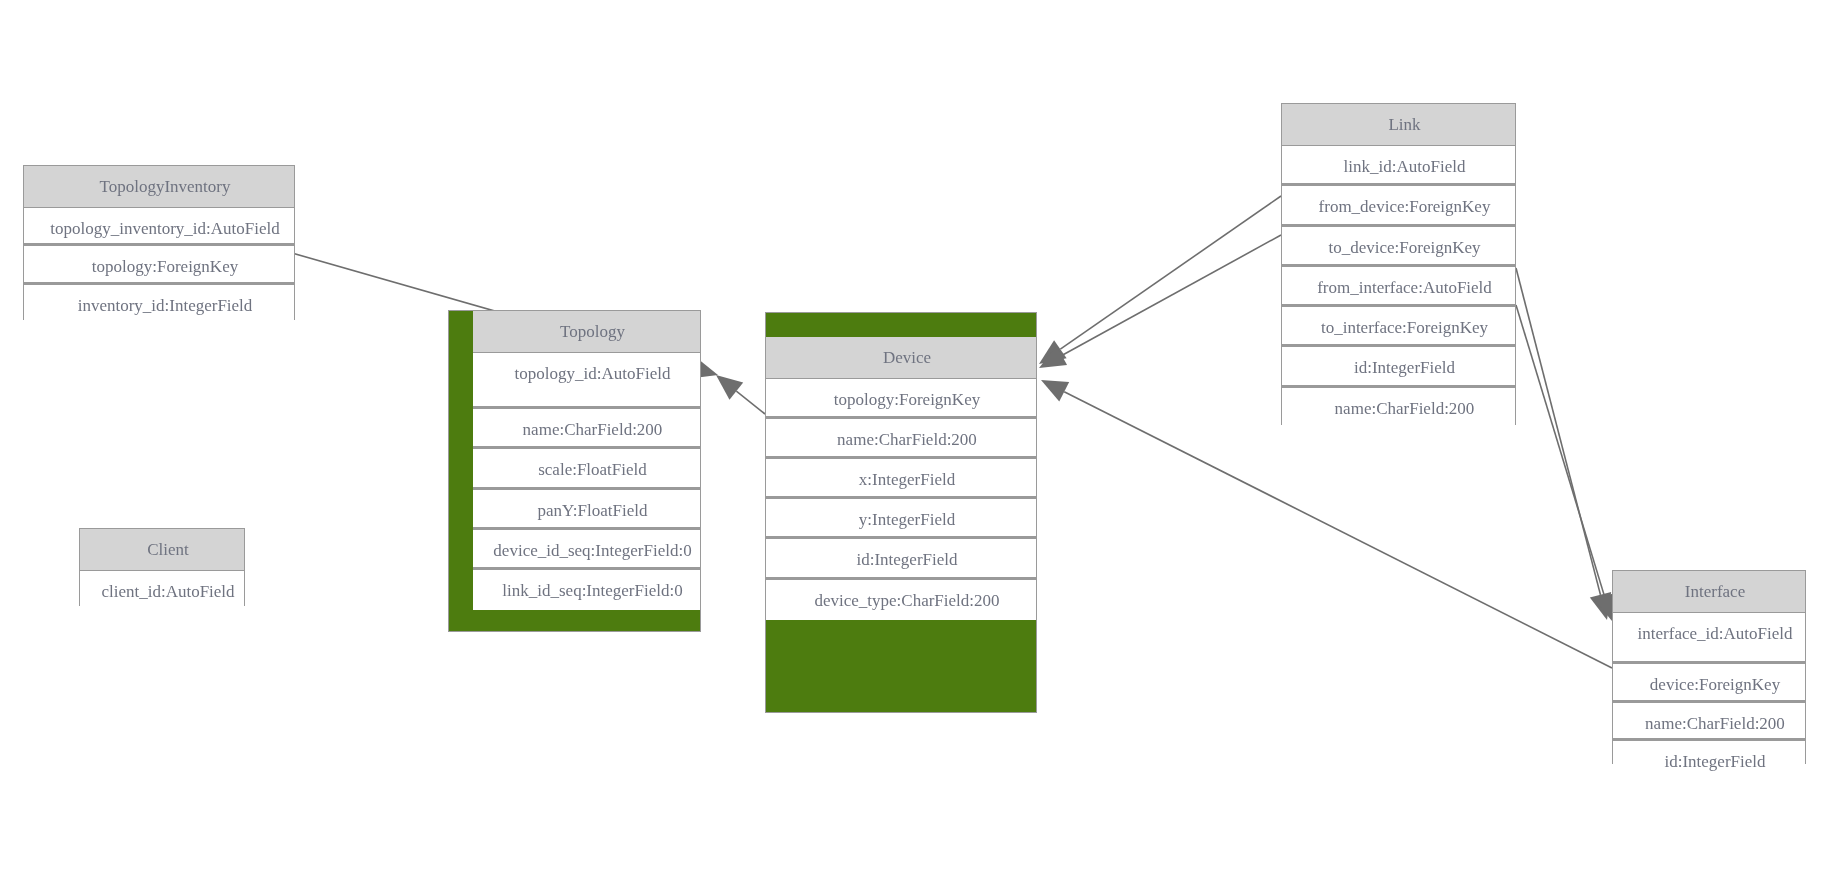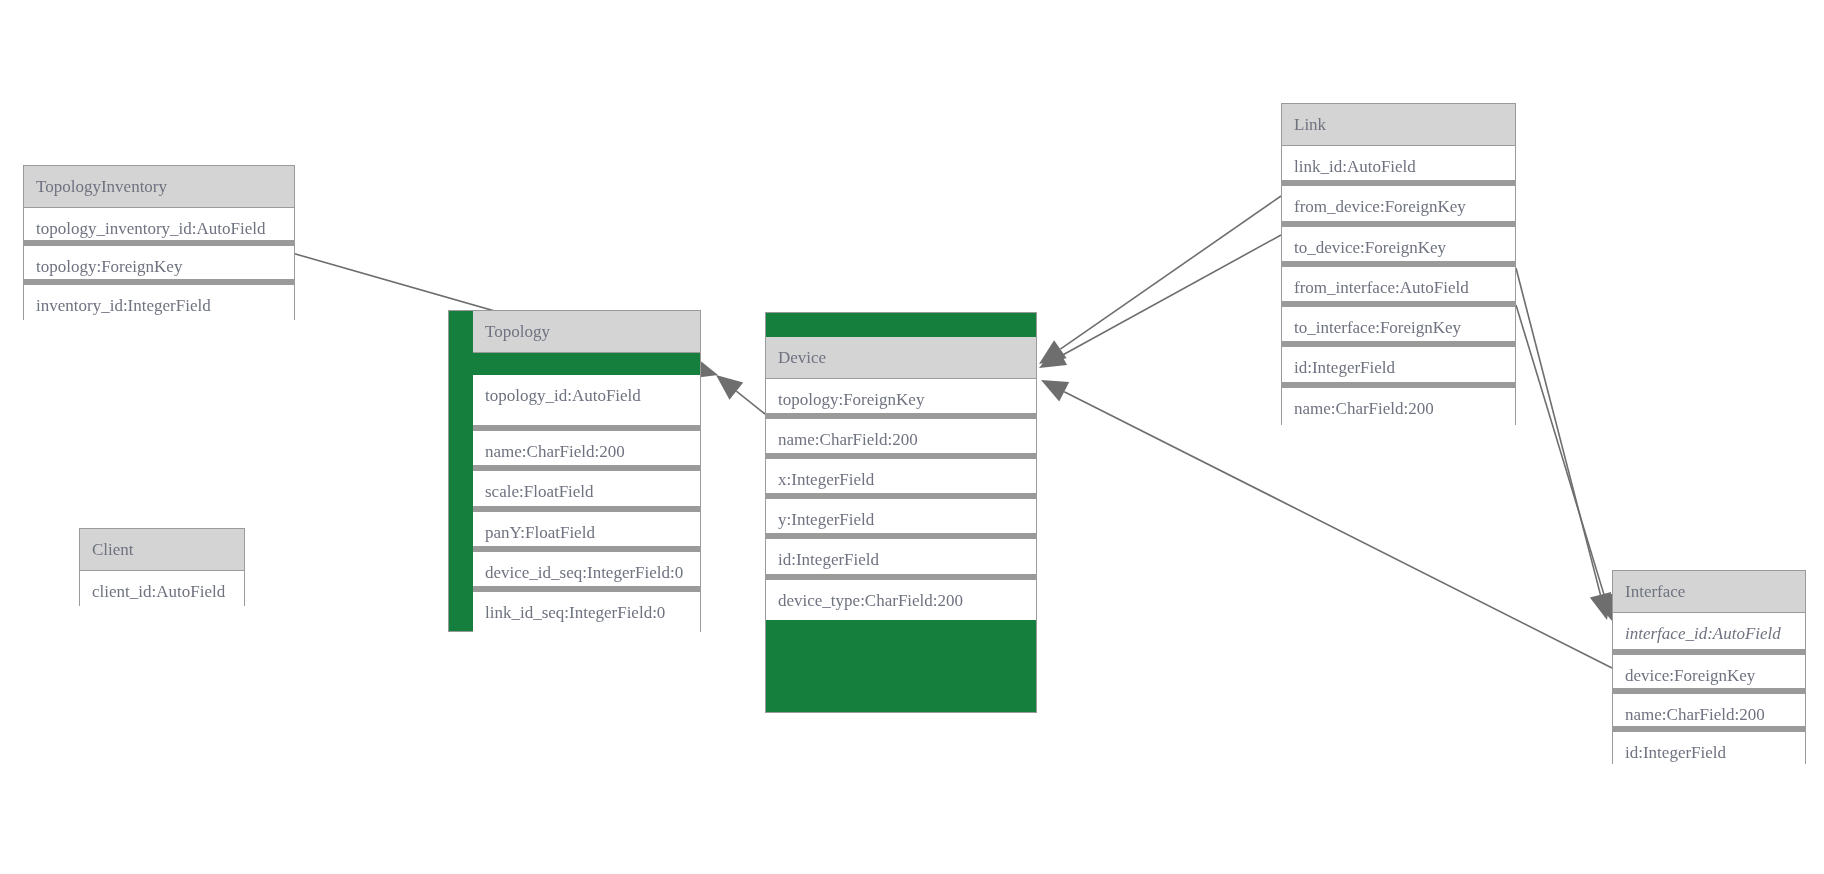--- a/index.html
+++ b/index.html
@@ -27,36 +27,37 @@
     left: 0;
     top: 0;
     width: 1824px;
     height: 874px;
     pointer-events: none;
   }
   .entity {
     position: absolute;
     box-sizing: border-box;
     border: 1px solid #9a9a9a;
-    background: #15803d;
+    background: #4d7c0f;
+    text-align: center;
   }
   .entity-header {
     box-sizing: border-box;
     background: #d4d4d4;
     border-bottom: 1px solid #9a9a9a;
     color: #6f7380;
     font-size: 17px;
     line-height: 1;
     padding: 12px 0 12px 12px;
     white-space: nowrap;
     overflow: hidden;
   }
   .entity-field {
     box-sizing: border-box;
-    border-bottom: 6px solid #22c55e;
+    border-bottom: 3px solid #22c55e;
     color: #6f7380;
     font-size: 17px;
     line-height: 1;
     padding: 12px 0 12px 12px;
     white-space: nowrap;
     overflow: hidden;
     background: #ffffff;
   }
   .entity-field:last-child {
     border-bottom: none;
@@ -104,21 +105,21 @@
         <div class="entity-field" style="height: 38.3333px; color: rgb(111, 115, 128); border-bottom-color: rgb(154, 154, 154);">topology_inventory_id:AutoField</div>
         <div class="entity-field" style="height: 38.3333px; color: rgb(111, 115, 128); border-bottom-color: rgb(154, 154, 154);">topology:ForeignKey</div>
         <div class="entity-field" style="height: 38.3333px; color: rgb(111, 115, 128); border-bottom-color: rgb(154, 154, 154);">inventory_id:IntegerField</div>
       </div>
       <div class="entity" style="left: 79px; top: 528px; width: 166px; height: 78px; border-color: rgb(154, 154, 154);">
         <div class="entity-header" style="background: rgb(212, 212, 212); color: rgb(111, 115, 128); border-bottom-color: rgb(154, 154, 154);">Client</div>
         <div class="entity-field" style="height: 38px; color: rgb(111, 115, 128); border-bottom-color: rgb(154, 154, 154);">client_id:AutoField</div>
       </div>
       <div class="entity" style="left: 448px; top: 310px; width: 253px; height: 322px; border-color: rgb(154, 154, 154); padding-left: 24px;">
         <div class="entity-header" style="background: rgb(212, 212, 212); color: rgb(111, 115, 128); border-bottom-color: rgb(154, 154, 154);">Topology</div>
-        <div class="entity-field" style="height: 56px; color: rgb(111, 115, 128); border-bottom-color: rgb(154, 154, 154); margin-top: 22px;">topology_id:AutoField</div>
+        <div class="entity-field" style="height: 56px; color: rgb(111, 115, 128); border-bottom-color: rgb(154, 154, 154);">topology_id:AutoField</div>
         <div class="entity-field" style="height: 40.2857px; color: rgb(111, 115, 128); border-bottom-color: rgb(154, 154, 154);">name:CharField:200</div>
         <div class="entity-field" style="height: 40.2857px; color: rgb(111, 115, 128); border-bottom-color: rgb(154, 154, 154);">scale:FloatField</div>
         <div class="entity-field" style="height: 40.2857px; color: rgb(111, 115, 128); border-bottom-color: rgb(154, 154, 154);">panY:FloatField</div>
         <div class="entity-field" style="height: 40.2857px; color: rgb(111, 115, 128); border-bottom-color: rgb(154, 154, 154);">device_id_seq:IntegerField:0</div>
         <div class="entity-field" style="height: 40.2857px; color: rgb(111, 115, 128); border-bottom-color: rgb(154, 154, 154);">link_id_seq:IntegerField:0</div>
       </div>
       <div class="entity" style="left: 765px; top: 312px; width: 272px; height: 401px; border-color: rgb(154, 154, 154);">
         <div class="entity-header" style="background: rgb(212, 212, 212); color: rgb(111, 115, 128); border-bottom-color: rgb(154, 154, 154); margin-top: 24px;">Device</div>
         <div class="entity-field" style="height: 40.1111px; color: rgb(111, 115, 128); border-bottom-color: rgb(154, 154, 154);">topology:ForeignKey</div>
         <div class="entity-field" style="height: 40.1111px; color: rgb(111, 115, 128); border-bottom-color: rgb(154, 154, 154);">name:CharField:200</div>
@@ -132,20 +133,20 @@
         <div class="entity-field" style="height: 40.2857px; color: rgb(111, 115, 128); border-bottom-color: rgb(154, 154, 154);">link_id:AutoField</div>
         <div class="entity-field" style="height: 40.2857px; color: rgb(111, 115, 128); border-bottom-color: rgb(154, 154, 154);">from_device:ForeignKey</div>
         <div class="entity-field" style="height: 40.2857px; color: rgb(111, 115, 128); border-bottom-color: rgb(154, 154, 154);">to_device:ForeignKey</div>
         <div class="entity-field" style="height: 40.2857px; color: rgb(111, 115, 128); border-bottom-color: rgb(154, 154, 154);">from_interface:AutoField</div>
         <div class="entity-field" style="height: 40.2857px; color: rgb(111, 115, 128); border-bottom-color: rgb(154, 154, 154);">to_interface:ForeignKey</div>
         <div class="entity-field" style="height: 40.2857px; color: rgb(111, 115, 128); border-bottom-color: rgb(154, 154, 154);">id:IntegerField</div>
         <div class="entity-field" style="height: 40.2857px; color: rgb(111, 115, 128); border-bottom-color: rgb(154, 154, 154);">name:CharField:200</div>
       </div>
       <div class="entity" style="left: 1612px; top: 570px; width: 194px; height: 194px; border-color: rgb(154, 154, 154);">
         <div class="entity-header" style="background: rgb(212, 212, 212); color: rgb(111, 115, 128); border-bottom-color: rgb(154, 154, 154);">Interface</div>
-        <div class="entity-field" style="height: 42px; color: rgb(111, 115, 128); border-bottom-color: rgb(154, 154, 154); font-style: italic;">interface_id:AutoField</div>
+        <div class="entity-field" style="height: 51px; color: rgb(111, 115, 128); border-bottom-color: rgb(154, 154, 154);">interface_id:AutoField</div>
         <div class="entity-field" style="height: 38.5px; color: rgb(111, 115, 128); border-bottom-color: rgb(154, 154, 154);">device:ForeignKey</div>
         <div class="entity-field" style="height: 38.5px; color: rgb(111, 115, 128); border-bottom-color: rgb(154, 154, 154);">name:CharField:200</div>
         <div class="entity-field" style="height: 38.5px; color: rgb(111, 115, 128); border-bottom-color: rgb(154, 154, 154);">id:IntegerField</div>
       </div>
     </div>
 
 </div>
 
 </body></html>

